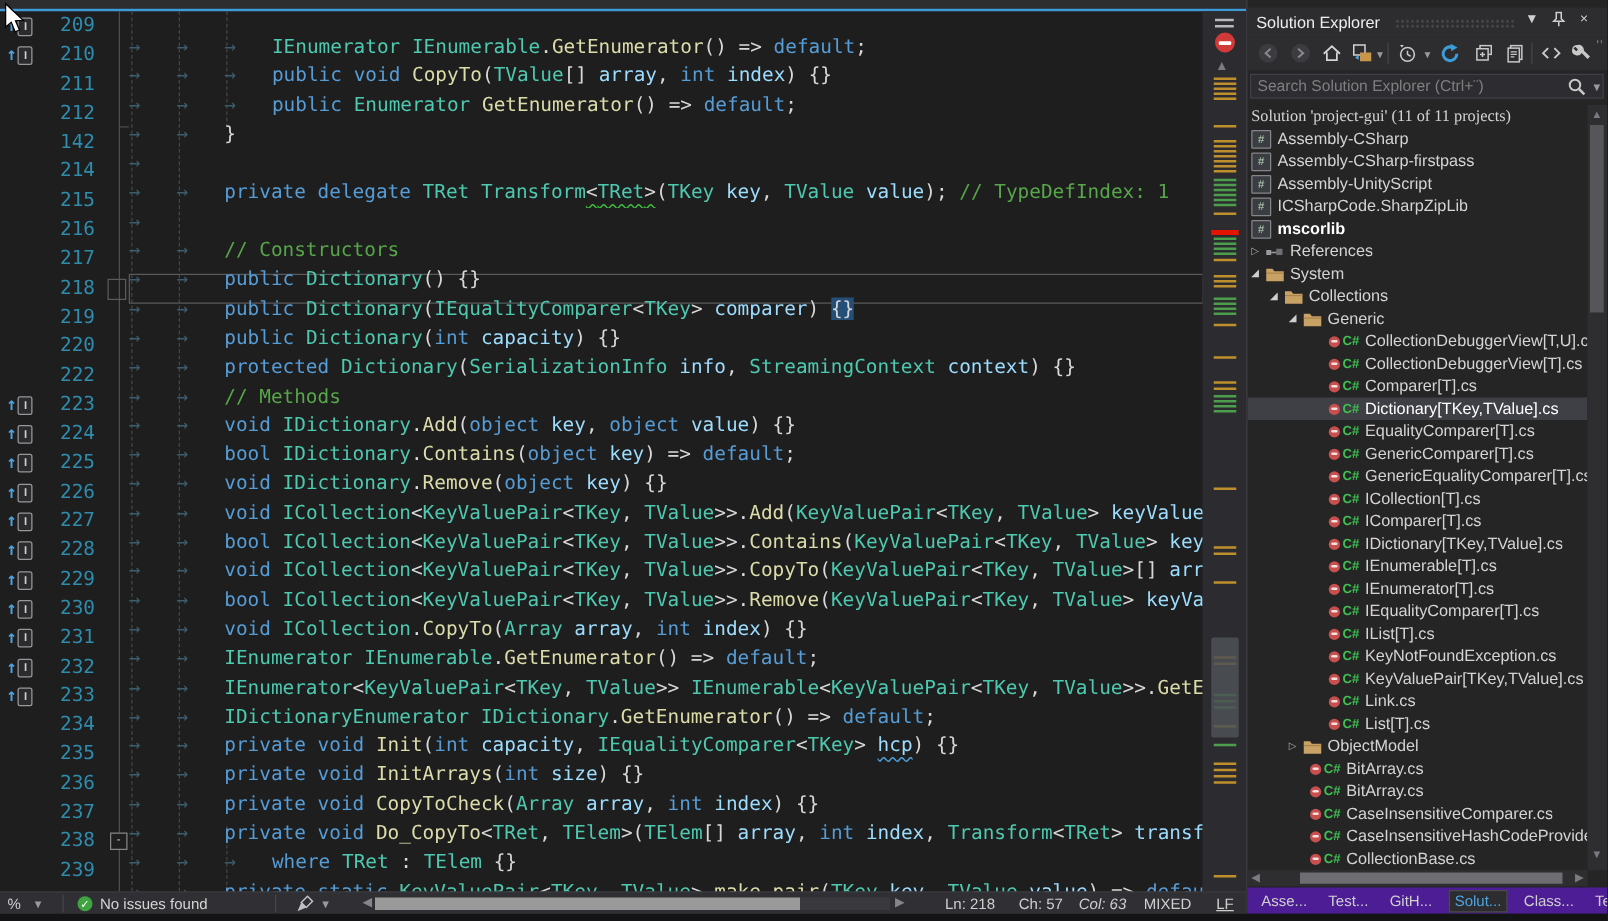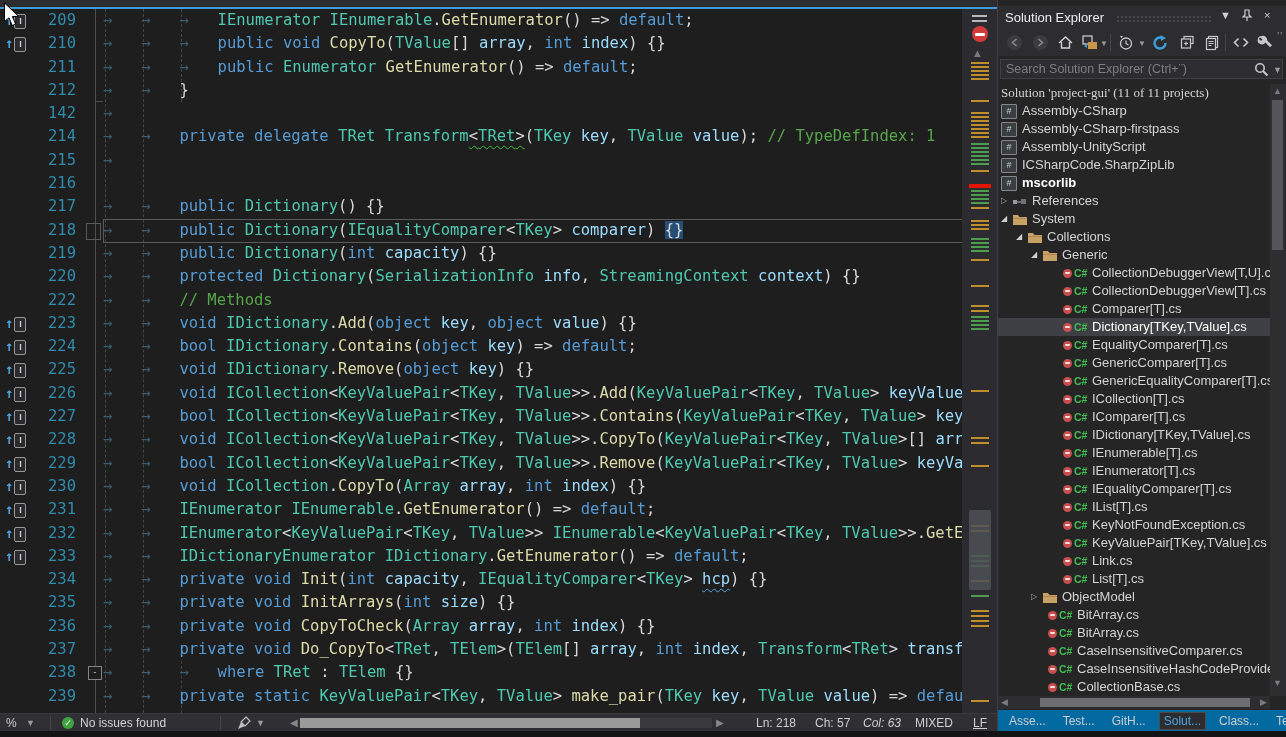--- a/index.html
+++ b/index.html
@@ -19,21 +19,21 @@
   #curline-box{position:absolute;left:103px;width:858px;height:22px;border:1px solid #5a5a5c;z-index:2;}
   #curline-margin-box{position:absolute;left:86px;width:13px;height:15px;border:1px solid #5a5a5c;z-index:2;}
   .crow{position:relative;height:23.3px;white-space:pre;z-index:4;display:flex;}
   .gut{display:inline-block;width:34px;flex:0 0 34px;text-align:left;padding-left:5px;box-sizing:border-box;}
   .gicon{color:#4fa3e0;font-weight:bold;font-size:14px;}
   .gicon .ibox{display:inline-block;width:10px;height:13px;margin-left:1px;border:1px solid #98989c;border-radius:2px;
                background:#2b2b2e;color:#cdcdcd;font-size:9px;font-weight:bold;line-height:12px;text-align:center;
                font-family:"Liberation Sans",sans-serif;vertical-align:1px;}
   .lnum{display:inline-block;width:42px;flex:0 0 42px;text-align:right;color:#2f8cad;}
   .omargin{display:inline-block;width:27px;flex:0 0 27px;}
-  .ctext{display:inline-block;white-space:pre;}
+  .ctext{display:inline-block;white-space:pre;margin-top:17px;}
   .tab{display:inline-block;width:38.2px;color:#3a5e6d;}
   .tok.k{color:#569cd6;} .tok.t{color:#4ec9b0;} .tok.m{color:#dcdcaa;}
   .tok.p{color:#9cdcfe;} .tok.c{color:#57a64a;} .tok.x{color:#d8d8d8;}
   .tok.sel{background:#264f78;}
   .tok.sqg{text-decoration:underline wavy #3fbf3f 1px;text-underline-offset:4px;}
   .tok.sqb{text-decoration:underline wavy #4fa3e0 1px;text-underline-offset:4px;}
   
   #vstrip{position:absolute;left:962px;top:9px;width:35px;height:704px;background:#2c2c30;}
   #grip{position:absolute;left:9px;top:3px;width:17px;height:14px;}
   #grip div{height:2px;background:#b9b9bd;margin:3px 1px;}
@@ -95,21 +95,21 @@
   .trow .ficon{margin-right:4px;flex:0 0 16px;}
   .trow .bold{font-weight:bold;color:#fff;}
   #pvscroll{position:absolute;left:272px;top:84px;width:16px;height:612px;background:#2e2e31;}
   #pv-up{position:absolute;left:3px;top:2px;color:#7a7a80;font-size:9px;}
   #pv-down{position:absolute;left:3px;top:594px;color:#7a7a80;font-size:9px;}
   #pv-thumb{position:absolute;left:2px;top:16px;width:11px;height:150px;background:#55555a;}
   #phscroll{position:absolute;left:0;top:696px;width:272px;height:13px;background:#2e2e31;}
   #ph-left{position:absolute;left:3px;top:1px;color:#7a7a80;font-size:9px;}
   #ph-right{position:absolute;right:3px;top:1px;color:#7a7a80;font-size:9px;}
   #ph-thumb{position:absolute;left:42px;top:2px;width:210px;height:9px;background:#6d6d72;}
-  #ptabs{position:absolute;left:0;top:710px;width:100%;height:21px;background:#0369a1;display:flex;
+  #ptabs{position:absolute;left:0;top:710px;width:100%;height:21px;background:#4c1d95;display:flex;
          align-items:center;padding-left:7px;box-sizing:border-box;gap:9px;font-size:12px;color:#cfcfcf;}
   .ptab{padding:1px 4px;}
   .ptab.active{color:#4da3e0;background:#2d2d30;border:1px solid #4a4a4f;}
   
   #bottom-strip{position:absolute;left:0;top:731px;width:1286px;height:6px;background:#141416;}
   #cursor{position:absolute;left:3px;top:2px;z-index:50;}
   svg{display:block;}
 </style>
 </head>
 <body>
@@ -130,21 +130,21 @@
     <div id="curline-box" style="top: 210.2px;"></div>
     <div id="curline-margin-box" style="top: 213.7px;"></div>
     <div id="code-rows">
         <div class="crow"><span class="gut"><span class="gicon">↑<span class="ibox">I</span></span></span><span class="lnum">209</span><span class="omargin"></span><span class="ctext"><span class="tab">→</span><span class="tab">→</span><span class="tab">→</span><span class="tok t">IEnumerator</span><span class="tok x"> </span><span class="tok t">IEnumerable</span><span class="tok x">.</span><span class="tok m">GetEnumerator</span><span class="tok x">() =&gt; </span><span class="tok k">default</span><span class="tok x">;</span></span></div>
         <div class="crow"><span class="gut"><span class="gicon">↑<span class="ibox">I</span></span></span><span class="lnum">210</span><span class="omargin"></span><span class="ctext"><span class="tab">→</span><span class="tab">→</span><span class="tab">→</span><span class="tok k">public</span><span class="tok x"> </span><span class="tok k">void</span><span class="tok x"> </span><span class="tok m">CopyTo</span><span class="tok x">(</span><span class="tok t">TValue</span><span class="tok x">[] </span><span class="tok p">array</span><span class="tok x">, </span><span class="tok k">int</span><span class="tok x"> </span><span class="tok p">index</span><span class="tok x">) {}</span></span></div>
         <div class="crow"><span class="gut"></span><span class="lnum">211</span><span class="omargin"></span><span class="ctext"><span class="tab">→</span><span class="tab">→</span><span class="tab">→</span><span class="tok k">public</span><span class="tok x"> </span><span class="tok t">Enumerator</span><span class="tok x"> </span><span class="tok m">GetEnumerator</span><span class="tok x">() =&gt; </span><span class="tok k">default</span><span class="tok x">;</span></span></div>
         <div class="crow"><span class="gut"></span><span class="lnum">212</span><span class="omargin"></span><span class="ctext"><span class="tab">→</span><span class="tab">→</span><span class="tok x">}</span></span></div>
         <div class="crow"><span class="gut"></span><span class="lnum">142</span><span class="omargin"></span><span class="ctext"><span class="tab">→</span></span></div>
         <div class="crow"><span class="gut"></span><span class="lnum">214</span><span class="omargin"></span><span class="ctext"><span class="tab">→</span><span class="tab">→</span><span class="tok k">private</span><span class="tok x"> </span><span class="tok k">delegate</span><span class="tok x"> </span><span class="tok t">TRet</span><span class="tok x"> </span><span class="tok t">Transform</span><span class="tok x sqg">&lt;</span><span class="tok t sqg">TRet</span><span class="tok x sqg">&gt;</span><span class="tok x">(</span><span class="tok t">TKey</span><span class="tok x"> </span><span class="tok p">key</span><span class="tok x">, </span><span class="tok t">TValue</span><span class="tok x"> </span><span class="tok p">value</span><span class="tok x">); </span><span class="tok c">// TypeDefIndex: 1</span></span></div>
         <div class="crow"><span class="gut"></span><span class="lnum">215</span><span class="omargin"></span><span class="ctext"><span class="tab">→</span></span></div>
-        <div class="crow"><span class="gut"></span><span class="lnum">216</span><span class="omargin"></span></div>
+        <div class="crow"><span class="gut"></span><span class="lnum">216</span><span class="omargin"></span><span class="ctext"><span class="tab">→</span><span class="tab">→</span><span class="tok c">// Constructors</span></span></div>
         <div class="crow"><span class="gut"></span><span class="lnum">217</span><span class="omargin"></span><span class="ctext"><span class="tab">→</span><span class="tab">→</span><span class="tok k">public</span><span class="tok x"> </span><span class="tok t">Dictionary</span><span class="tok x">() {}</span></span></div>
         <div class="crow cur"><span class="gut"></span><span class="lnum">218</span><span class="omargin"></span><span class="ctext"><span class="tab">→</span><span class="tab">→</span><span class="tok k">public</span><span class="tok x"> </span><span class="tok t">Dictionary</span><span class="tok x">(</span><span class="tok t">IEqualityComparer</span><span class="tok x">&lt;</span><span class="tok t">TKey</span><span class="tok x">&gt; </span><span class="tok p">comparer</span><span class="tok x">) </span><span class="tok x sel">{}</span></span></div>
         <div class="crow"><span class="gut"></span><span class="lnum">219</span><span class="omargin"></span><span class="ctext"><span class="tab">→</span><span class="tab">→</span><span class="tok k">public</span><span class="tok x"> </span><span class="tok t">Dictionary</span><span class="tok x">(</span><span class="tok k">int</span><span class="tok x"> </span><span class="tok p">capacity</span><span class="tok x">) {}</span></span></div>
         <div class="crow"><span class="gut"></span><span class="lnum">220</span><span class="omargin"></span><span class="ctext"><span class="tab">→</span><span class="tab">→</span><span class="tok k">protected</span><span class="tok x"> </span><span class="tok t">Dictionary</span><span class="tok x">(</span><span class="tok t">SerializationInfo</span><span class="tok x"> </span><span class="tok p">info</span><span class="tok x">, </span><span class="tok t">StreamingContext</span><span class="tok x"> </span><span class="tok p">context</span><span class="tok x">) {}</span></span></div>
         <div class="crow"><span class="gut"></span><span class="lnum">222</span><span class="omargin"></span><span class="ctext"><span class="tab">→</span><span class="tab">→</span><span class="tok c">// Methods</span></span></div>
         <div class="crow"><span class="gut"><span class="gicon">↑<span class="ibox">I</span></span></span><span class="lnum">223</span><span class="omargin"></span><span class="ctext"><span class="tab">→</span><span class="tab">→</span><span class="tok k">void</span><span class="tok x"> </span><span class="tok t">IDictionary</span><span class="tok x">.</span><span class="tok m">Add</span><span class="tok x">(</span><span class="tok k">object</span><span class="tok x"> </span><span class="tok p">key</span><span class="tok x">, </span><span class="tok k">object</span><span class="tok x"> </span><span class="tok p">value</span><span class="tok x">) {}</span></span></div>
         <div class="crow"><span class="gut"><span class="gicon">↑<span class="ibox">I</span></span></span><span class="lnum">224</span><span class="omargin"></span><span class="ctext"><span class="tab">→</span><span class="tab">→</span><span class="tok k">bool</span><span class="tok x"> </span><span class="tok t">IDictionary</span><span class="tok x">.</span><span class="tok m">Contains</span><span class="tok x">(</span><span class="tok k">object</span><span class="tok x"> </span><span class="tok p">key</span><span class="tok x">) =&gt; </span><span class="tok k">default</span><span class="tok x">;</span></span></div>
         <div class="crow"><span class="gut"><span class="gicon">↑<span class="ibox">I</span></span></span><span class="lnum">225</span><span class="omargin"></span><span class="ctext"><span class="tab">→</span><span class="tab">→</span><span class="tok k">void</span><span class="tok x"> </span><span class="tok t">IDictionary</span><span class="tok x">.</span><span class="tok m">Remove</span><span class="tok x">(</span><span class="tok k">object</span><span class="tok x"> </span><span class="tok p">key</span><span class="tok x">) {}</span></span></div>
         <div class="crow"><span class="gut"><span class="gicon">↑<span class="ibox">I</span></span></span><span class="lnum">226</span><span class="omargin"></span><span class="ctext"><span class="tab">→</span><span class="tab">→</span><span class="tok k">void</span><span class="tok x"> </span><span class="tok t">ICollection</span><span class="tok x">&lt;</span><span class="tok t">KeyValuePair</span><span class="tok x">&lt;</span><span class="tok t">TKey</span><span class="tok x">, </span><span class="tok t">TValue</span><span class="tok x">&gt;&gt;.</span><span class="tok m">Add</span><span class="tok x">(</span><span class="tok t">KeyValuePair</span><span class="tok x">&lt;</span><span class="tok t">TKey</span><span class="tok x">, </span><span class="tok t">TValue</span><span class="tok x">&gt; </span><span class="tok p">keyValuePair</span></span></div>
         <div class="crow"><span class="gut"><span class="gicon">↑<span class="ibox">I</span></span></span><span class="lnum">227</span><span class="omargin"></span><span class="ctext"><span class="tab">→</span><span class="tab">→</span><span class="tok k">bool</span><span class="tok x"> </span><span class="tok t">ICollection</span><span class="tok x">&lt;</span><span class="tok t">KeyValuePair</span><span class="tok x">&lt;</span><span class="tok t">TKey</span><span class="tok x">, </span><span class="tok t">TValue</span><span class="tok x">&gt;&gt;.</span><span class="tok m">Contains</span><span class="tok x">(</span><span class="tok t">KeyValuePair</span><span class="tok x">&lt;</span><span class="tok t">TKey</span><span class="tok x">, </span><span class="tok t">TValue</span><span class="tok x">&gt; </span><span class="tok p">keyValuePair</span></span></div>

